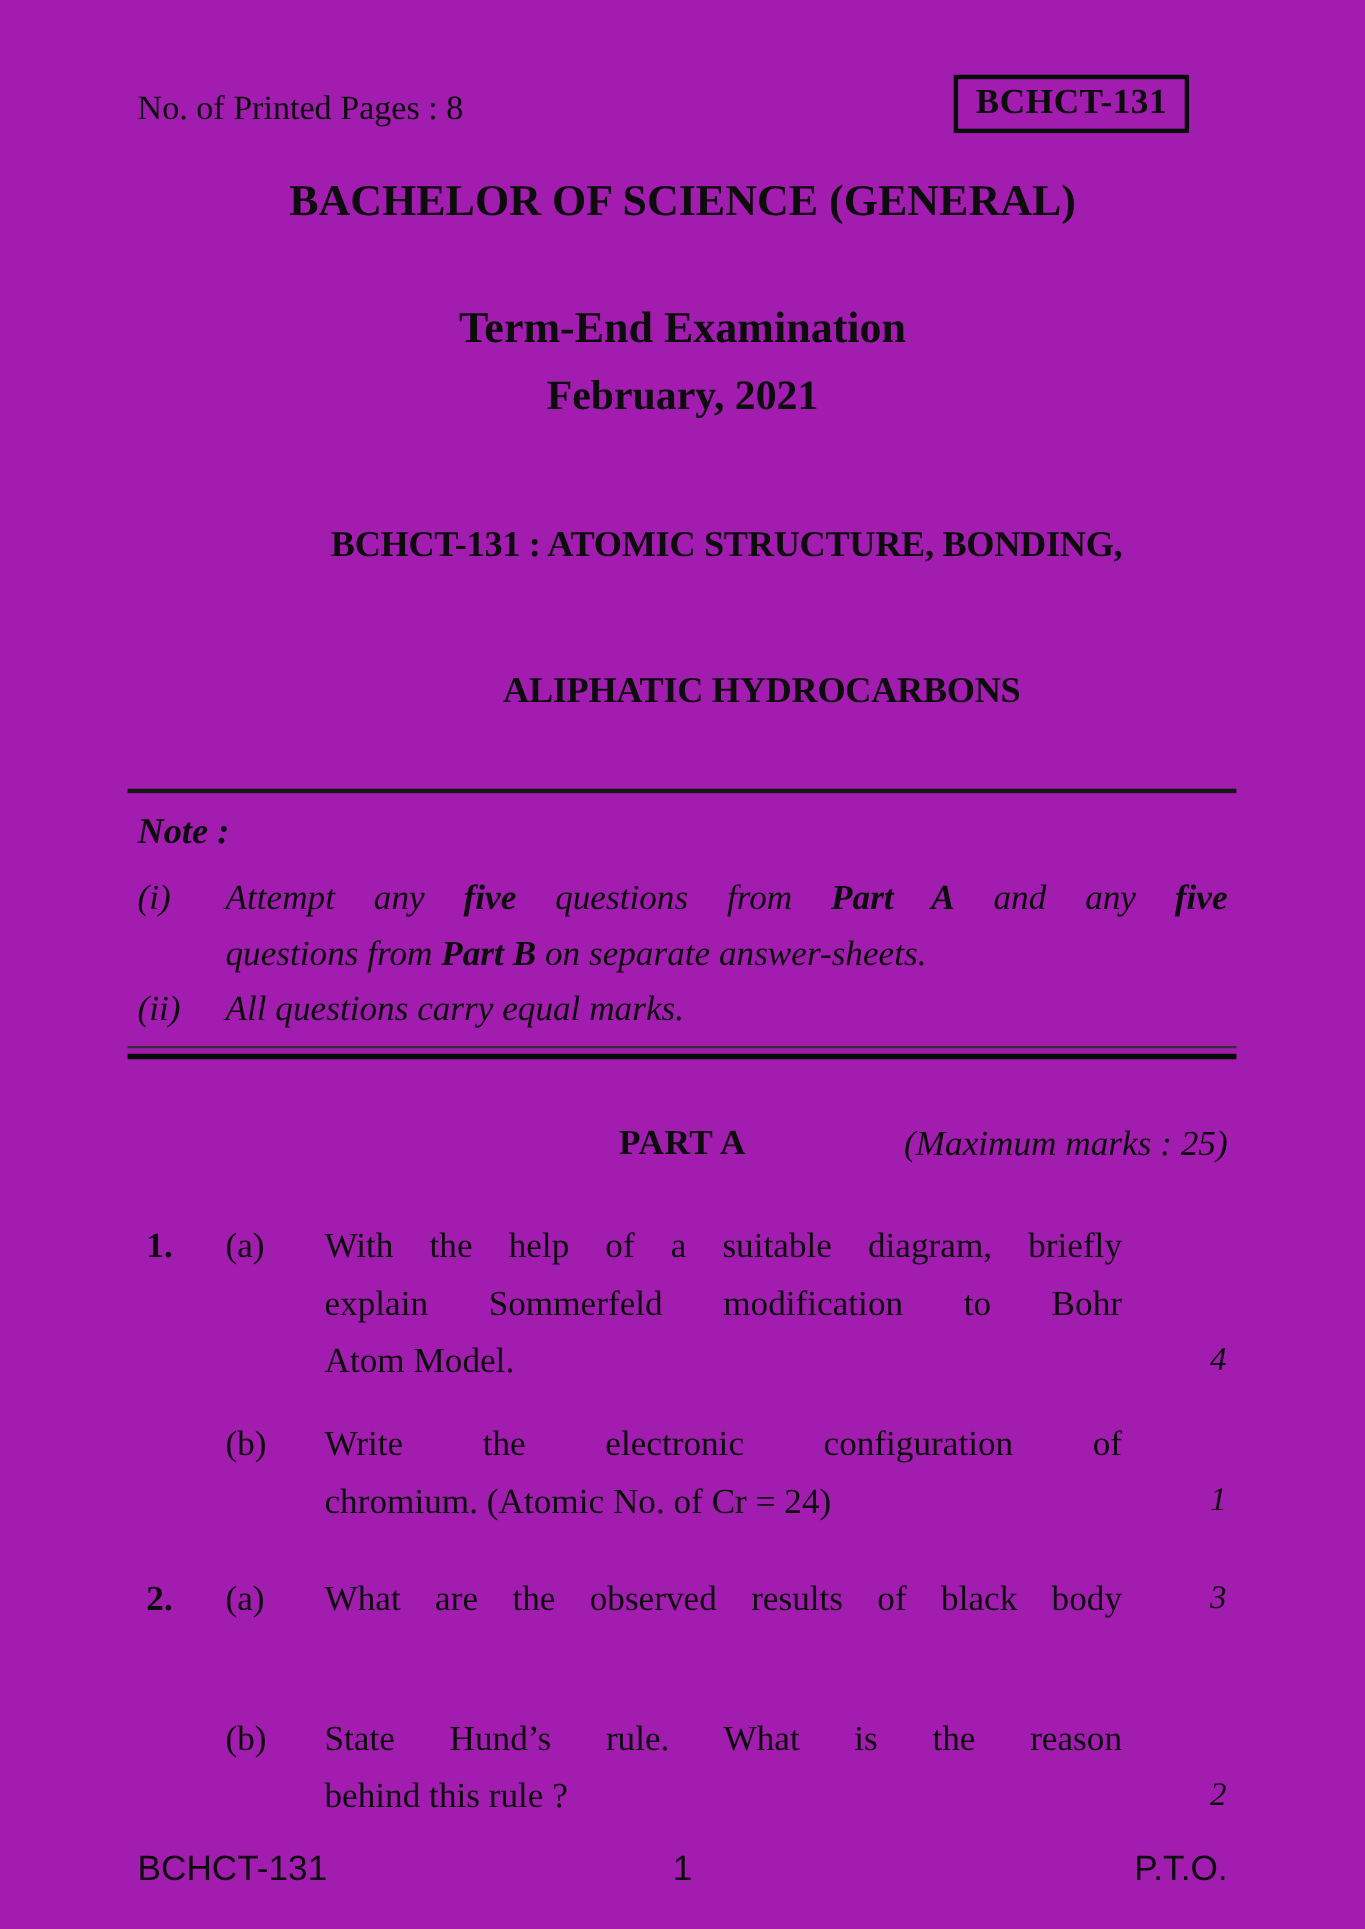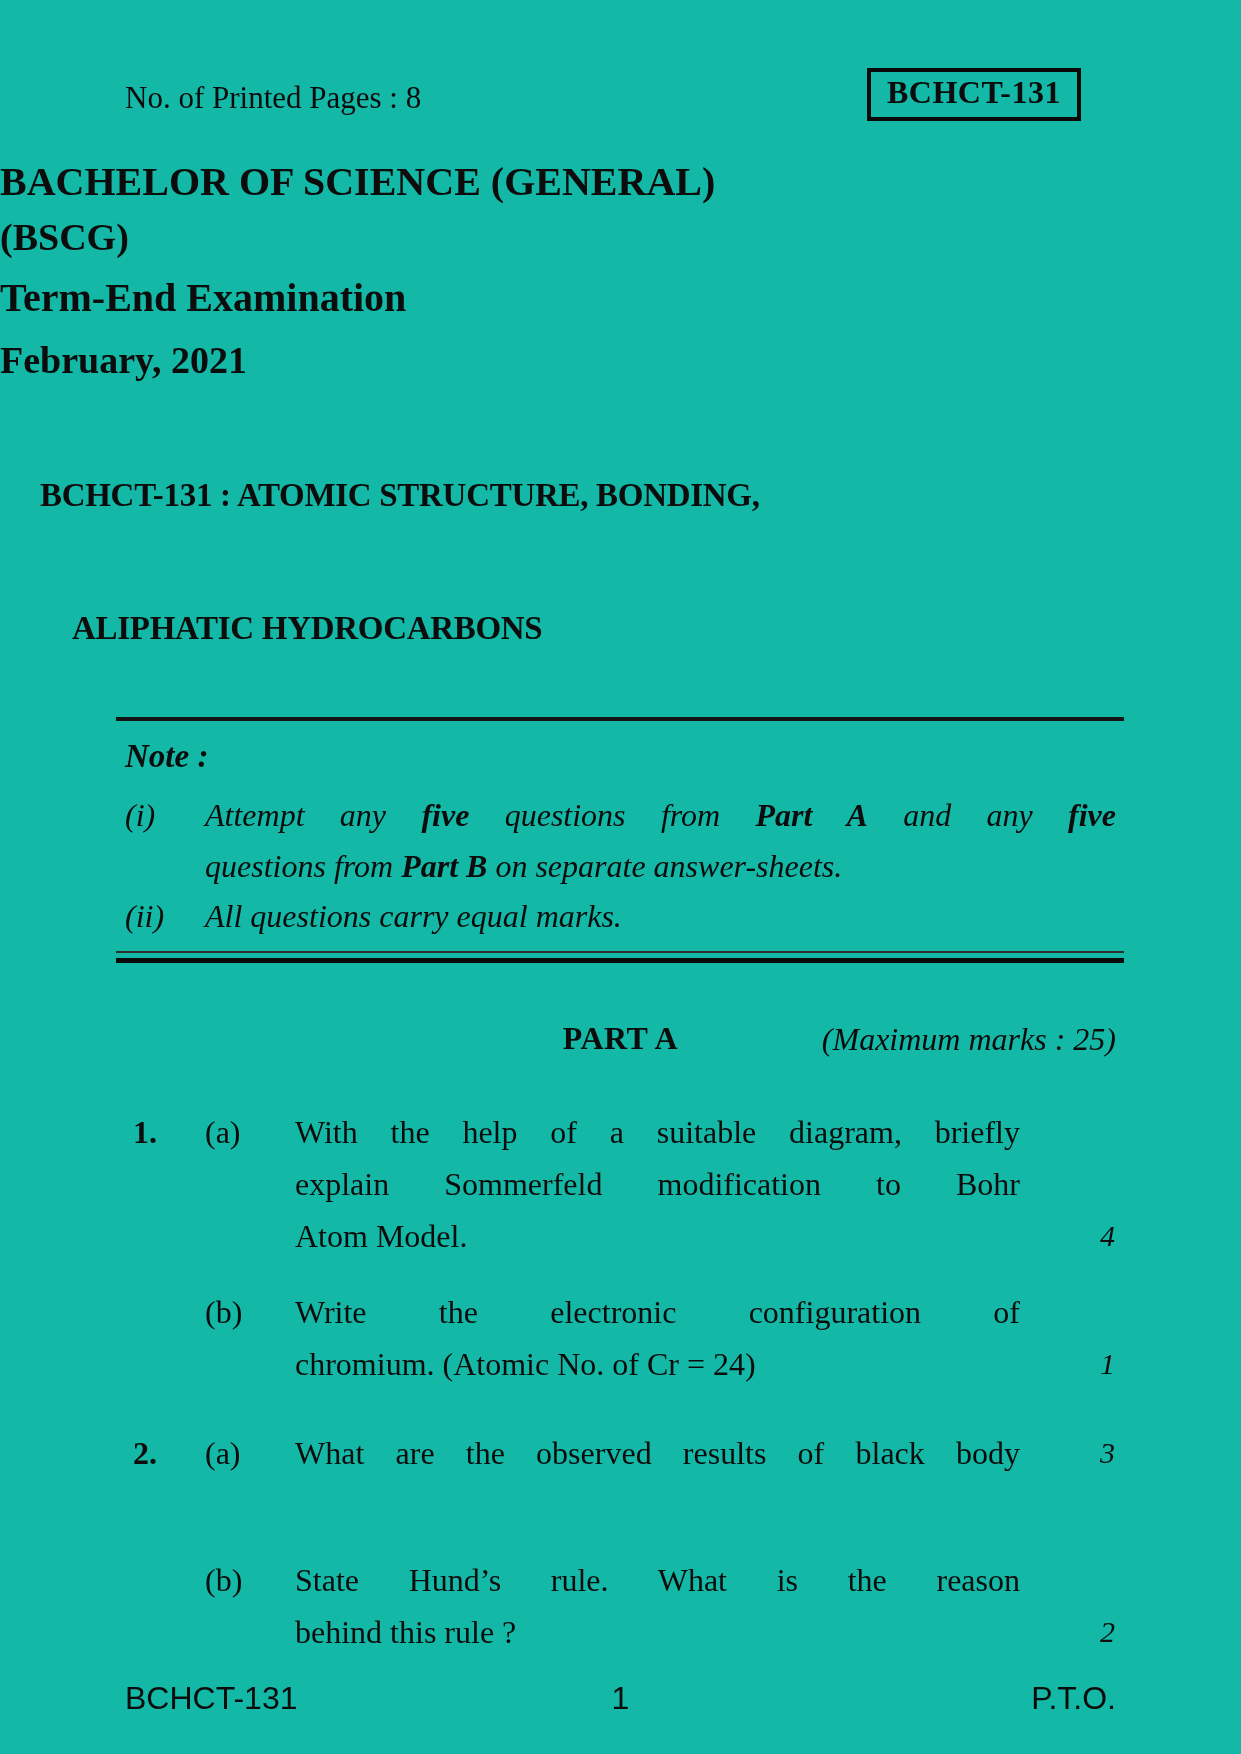--- a/index.html
+++ b/index.html
@@ -1,41 +1,41 @@
 <!DOCTYPE html>
 <html><head>
 <meta charset="utf-8">
 <style>
   html,body { margin:0; padding:0; background:#cfcfcf; }
   .page {
     position: relative;
     width: 1241px;
     height: 1754px;
     margin: 0 auto;
-    background: #14b8a6;
+    background: #a21caf;
     color: #0c0c0c;
     font-family: "Liberation Serif", "DejaVu Serif", serif;
     overflow: hidden;
   }
 
   
   .printed-pages {
     position: absolute; left: 125px; top: 80px;
     font-size: 31px;
   }
   .code-box {
     position: absolute; left: 867px; top: 68px;
     border: 4px solid #0a0a0a;
     padding: 2px 16px 6px 16px;
     font-size: 32px; font-weight: bold;
     letter-spacing: 0.5px;
   }
 
   
-  .cline { position: absolute; left: 0; width: 100%; font-weight: bold; }
+  .cline { position: absolute; left: 0; width: 100%; text-align: center; font-weight: bold; }
   .t1 { top: 158px; font-size: 40px; }
   .t2 { top: 215px; font-size: 38px; }
   .t3 { top: 274px; font-size: 40px; }
   .t4 { top: 338px; font-size: 38px; }
 
   .course { font-family: Liberation Serif, serif; letter-spacing: -0.3px; margin-left: 40px; }
   .c1 { top: 477px; font-size: 33px; }
   .c2 { top: 530px; font-size: 33px; }
   .c3 { top: 610px; font-size: 33px; padding-left: 32px; }
 
@@ -113,21 +113,20 @@
 </style>
 </head>
 <body>
 
 <div class="page">
 
   <div class="printed-pages">No. of Printed Pages : 8</div>
   <div class="code-box">BCHCT-131</div>
 
   <div class="cline t1">BACHELOR OF SCIENCE (GENERAL)</div>
-  <div class="cline t2">(BSCG)</div>
   <div class="cline t3">Term-End Examination</div>
   <div class="cline t4">February, 2021</div>
 
   <div class="cline course c1">BCHCT-131 : ATOMIC STRUCTURE, BONDING,</div>
   <div class="cline course c3">ALIPHATIC HYDROCARBONS</div>
 
   <div class="rule-single"></div>
 
   <div class="note-label">Note :</div>
 

